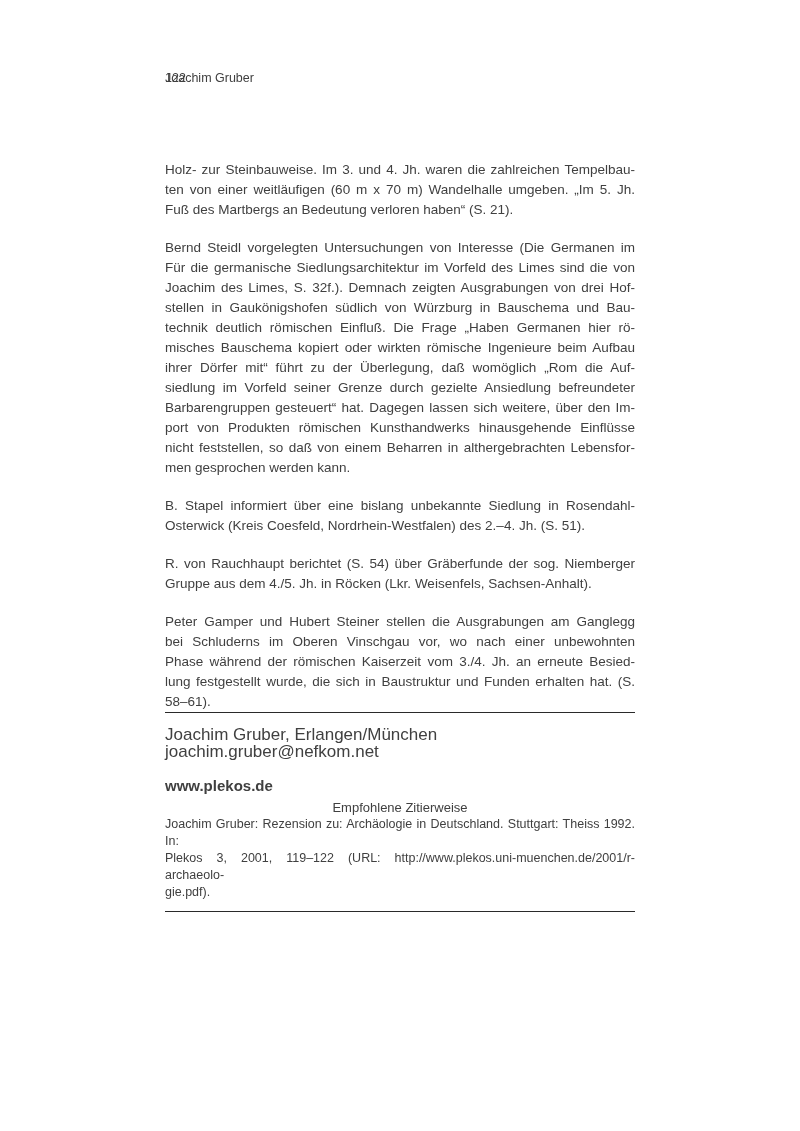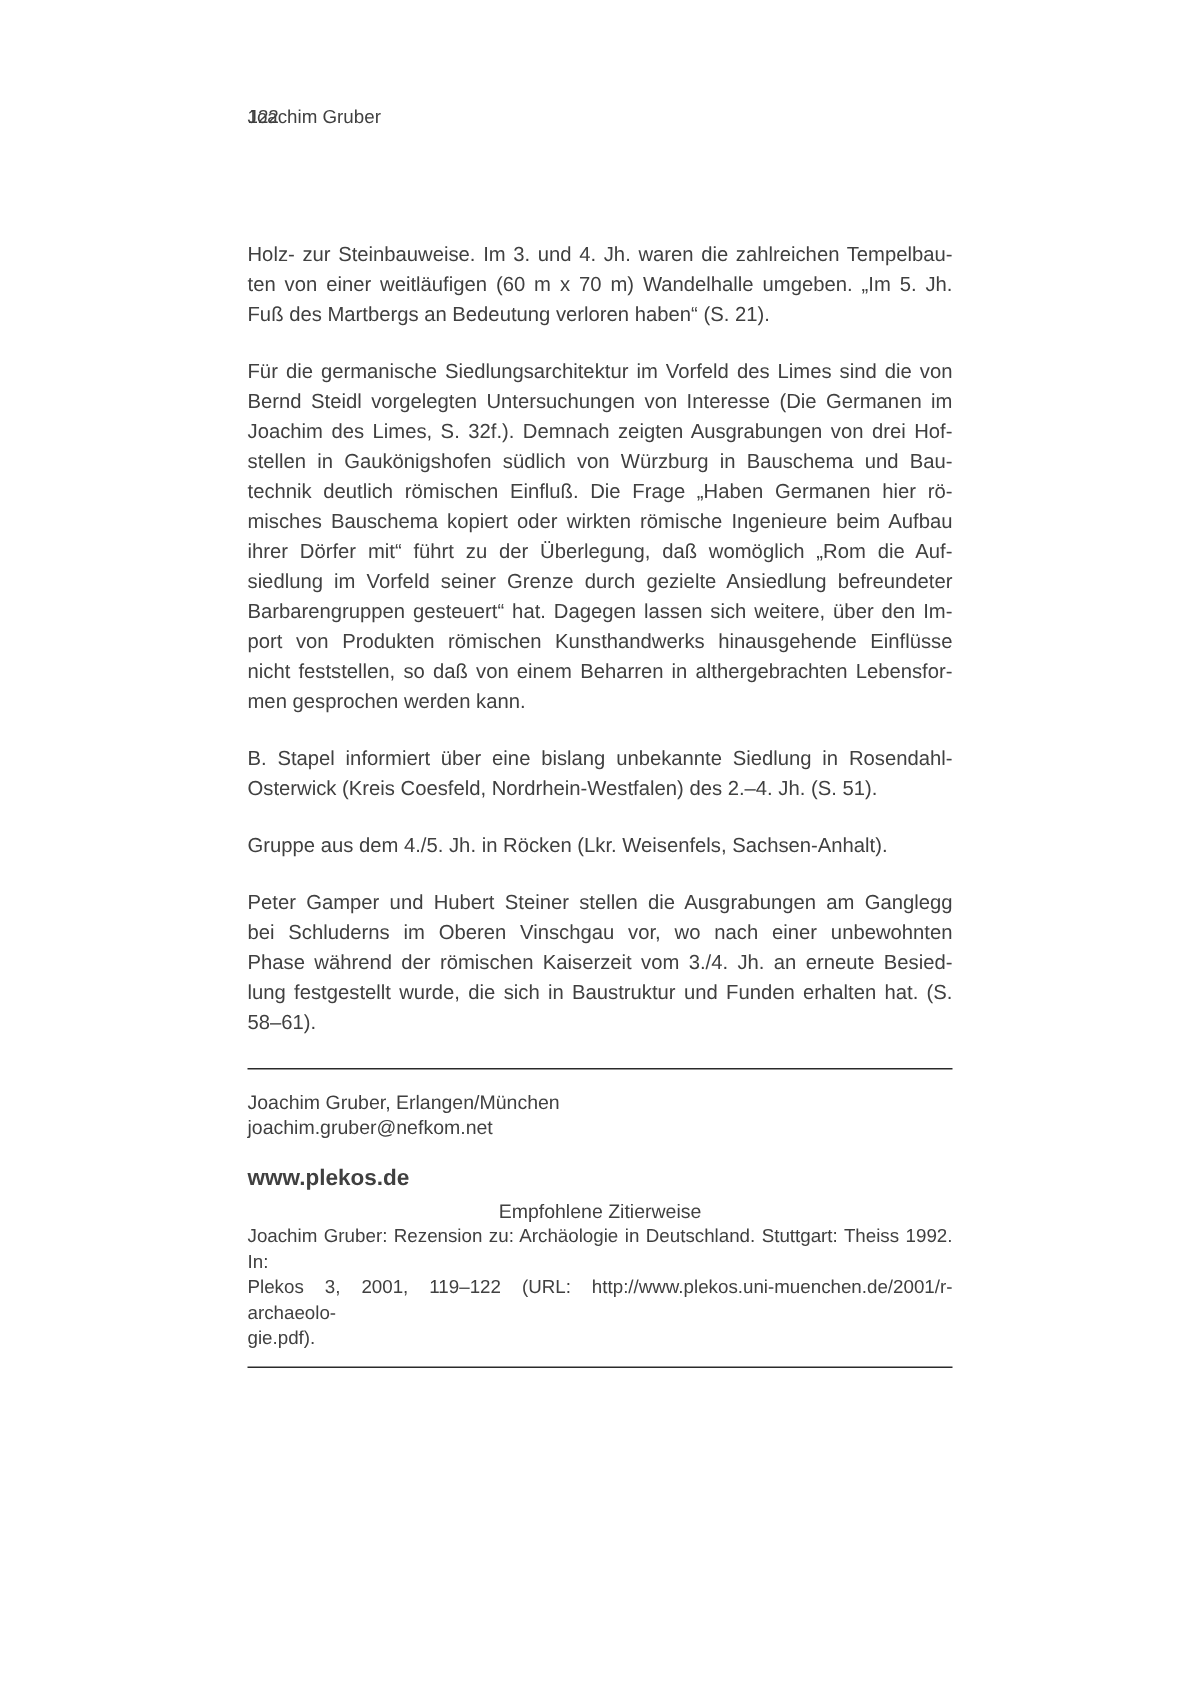--- a/index.html
+++ b/index.html
@@ -59,21 +59,21 @@
   }
   hr.rule {
     border: none;
     border-top: 1px solid #2a2a2a;
     margin: 0;
     height: 0;
   }
   hr.rule-top { margin-bottom: 13px; }
   hr.rule-bottom { margin-top: 10px; }
   .author, .email {
-    font-size: 13px;
+    font-size: 17px;
     line-height: 17px;
   }
   .site {
     margin-top: 17px;
     text-align: left;
     font-weight: bold;
     font-size: 15px;
     line-height: 17px;
   }
   .cit-head {
@@ -97,38 +97,39 @@
     <span class="runhead">Joachim Gruber</span>
   </div>
 
   <div class="body-text" id="body-text">
       <div class="para">
         <div class="line">Holz- zur Steinbauweise. Im 3. und 4. Jh. waren die zahlreichen Tempelbau-</div>
         <div class="line">ten von einer weitläufigen (60 m x 70 m) Wandelhalle umgeben. „Im 5. Jh.</div>
         <div class="line last">Fuß des Martbergs an Bedeutung verloren haben“ (S. 21).</div>
       </div>
       <div class="para">
+        <div class="line">Bernd Steidl vorgelegten Untersuchungen von Interesse (Die Germanen im</div>
         <div class="line">Für die germanische Siedlungsarchitektur im Vorfeld des Limes sind die von</div>
-        <div class="line">Bernd Steidl vorgelegten Untersuchungen von Interesse (Die Germanen im</div>
         <div class="line">Joachim des Limes, S. 32f.). Demnach zeigten Ausgrabungen von drei Hof-</div>
         <div class="line">stellen in Gaukönigshofen südlich von Würzburg in Bauschema und Bau-</div>
         <div class="line">technik deutlich römischen Einfluß. Die Frage „Haben Germanen hier rö-</div>
         <div class="line">misches Bauschema kopiert oder wirkten römische Ingenieure beim Aufbau</div>
         <div class="line">ihrer Dörfer mit“ führt zu der Überlegung, daß womöglich „Rom die Auf-</div>
         <div class="line">siedlung im Vorfeld seiner Grenze durch gezielte Ansiedlung befreundeter</div>
         <div class="line">Barbarengruppen gesteuert“ hat. Dagegen lassen sich weitere, über den Im-</div>
         <div class="line">port von Produkten römischen Kunsthandwerks hinausgehende Einflüsse</div>
         <div class="line">nicht feststellen, so daß von einem Beharren in althergebrachten Lebensfor-</div>
         <div class="line last">men gesprochen werden kann.</div>
       </div>
       <div class="para">
         <div class="line">B. Stapel informiert über eine bislang unbekannte Siedlung in Rosendahl-</div>
         <div class="line last">Osterwick (Kreis Coesfeld, Nordrhein-Westfalen) des 2.–4. Jh. (S. 51).</div>
       </div>
       <div class="para">
+        <div class="line">R. von Rauchhaupt berichtet (S. 54) über Gräberfunde der sog. Niemberger</div>
         <div class="line last">Gruppe aus dem 4./5. Jh. in Röcken (Lkr. Weisenfels, Sachsen-Anhalt).</div>
       </div>
       <div class="para">
         <div class="line">Peter Gamper und Hubert Steiner stellen die Ausgrabungen am Ganglegg</div>
         <div class="line">bei Schluderns im Oberen Vinschgau vor, wo nach einer unbewohnten</div>
         <div class="line">Phase während der römischen Kaiserzeit vom 3./4. Jh. an erneute Besied-</div>
         <div class="line">lung festgestellt wurde, die sich in Baustruktur und Funden erhalten hat. (S.</div>
         <div class="line last">58–61).</div>
       </div>
     </div>

